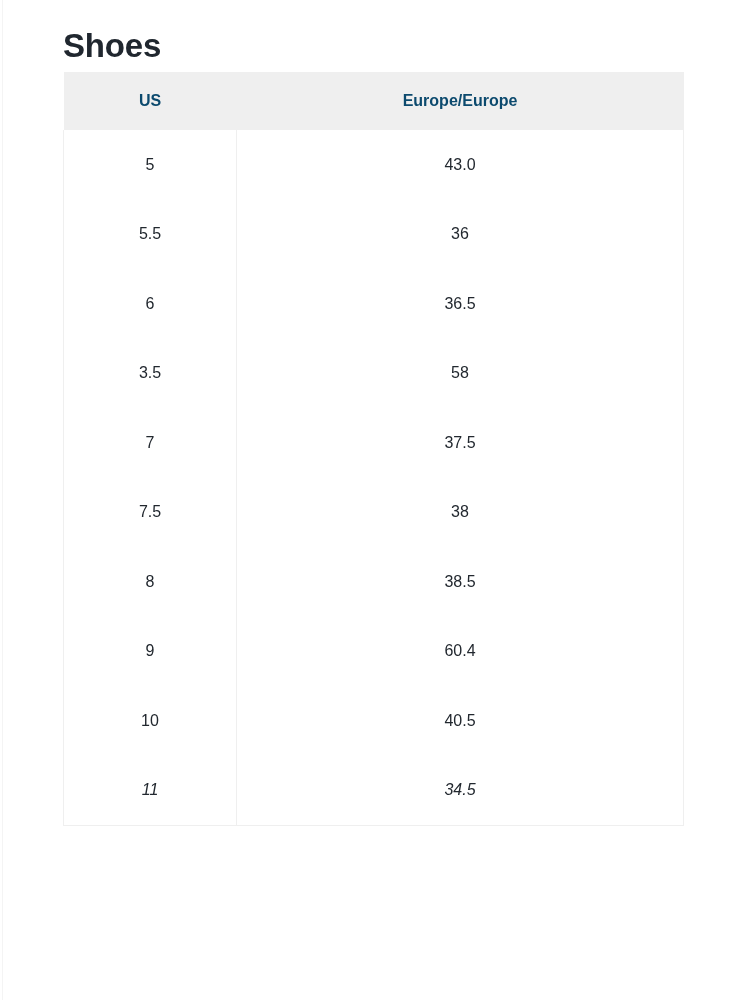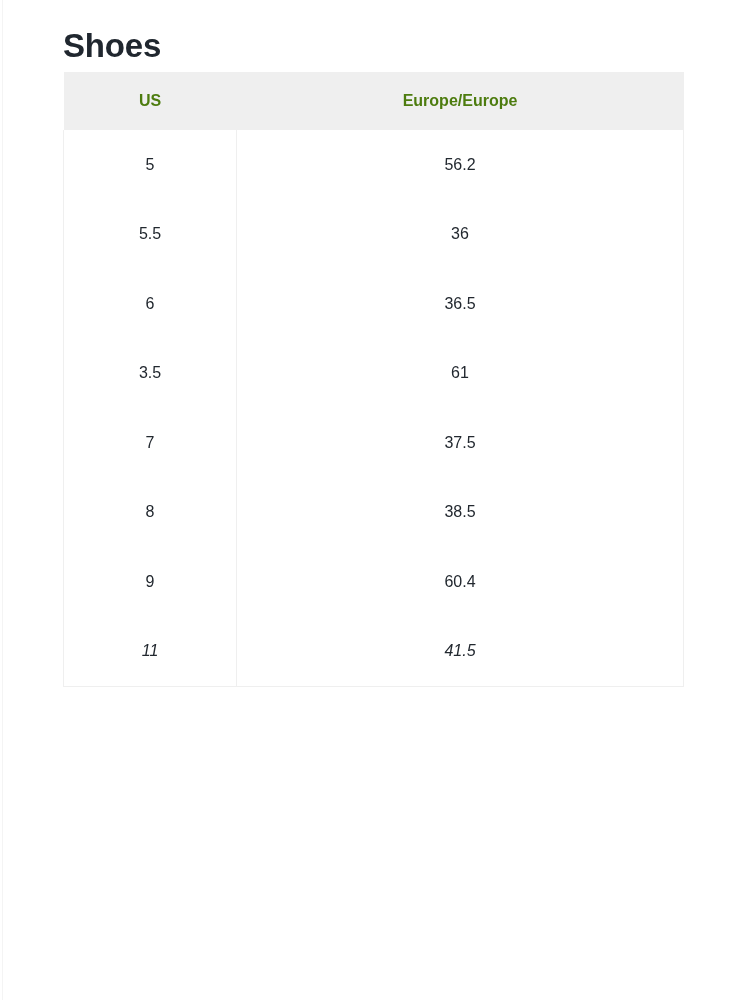--- a/index.html
+++ b/index.html
@@ -54,21 +54,21 @@
     width: 620px;
     border-collapse: collapse;
     table-layout: fixed;
   }
 
   .size-table thead th {
     background: #efefef;
     height: 58px;
     font-size: 16px;
     font-weight: bold;
-    color: #4d7c0f;
+    color: #0c4a6e;
     text-align: center;
     vertical-align: middle;
     padding: 0;
     border: none;
   }
 
   .col-us      { width: 173px; }
   .col-euit    { width: 447px; }
 
   .size-table tbody td {
@@ -110,46 +110,54 @@
     </colgroup>
     <thead>
       <tr>
         <th>US</th>
         <th>Europe/Europe</th>
       </tr>
     </thead>
     <tbody>
         <tr>
           <td class="cell-us">5</td>
-          <td class="cell-euit">56.2</td>
+          <td class="cell-euit">43.0</td>
         </tr>
         <tr>
           <td class="cell-us">5.5</td>
           <td class="cell-euit">36</td>
         </tr>
         <tr>
           <td class="cell-us">6</td>
           <td class="cell-euit">36.5</td>
         </tr>
         <tr>
           <td class="cell-us">3.5</td>
-          <td class="cell-euit">61</td>
+          <td class="cell-euit">58</td>
         </tr>
         <tr>
           <td class="cell-us">7</td>
           <td class="cell-euit">37.5</td>
+        </tr>
+        <tr>
+          <td class="cell-us">7.5</td>
+          <td class="cell-euit">38</td>
         </tr>
         <tr>
           <td class="cell-us">8</td>
           <td class="cell-euit">38.5</td>
         </tr>
         <tr>
           <td class="cell-us">9</td>
           <td class="cell-euit">60.4</td>
         </tr>
         <tr>
+          <td class="cell-us">10</td>
+          <td class="cell-euit">40.5</td>
+        </tr>
+        <tr>
           <td class="cell-us">11</td>
-          <td class="cell-euit">41.5</td>
+          <td class="cell-euit">34.5</td>
         </tr>
       </tbody>
   </table>
 
 </div>
 
 </body></html>

